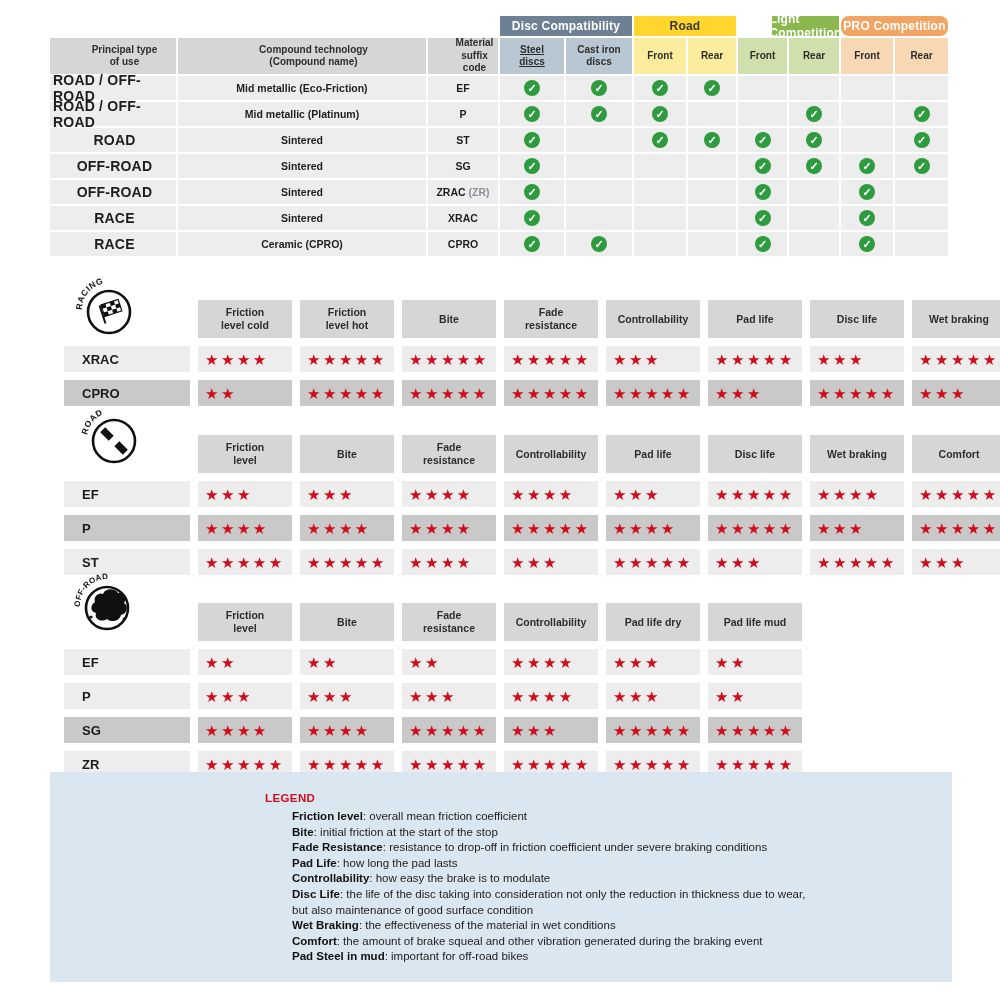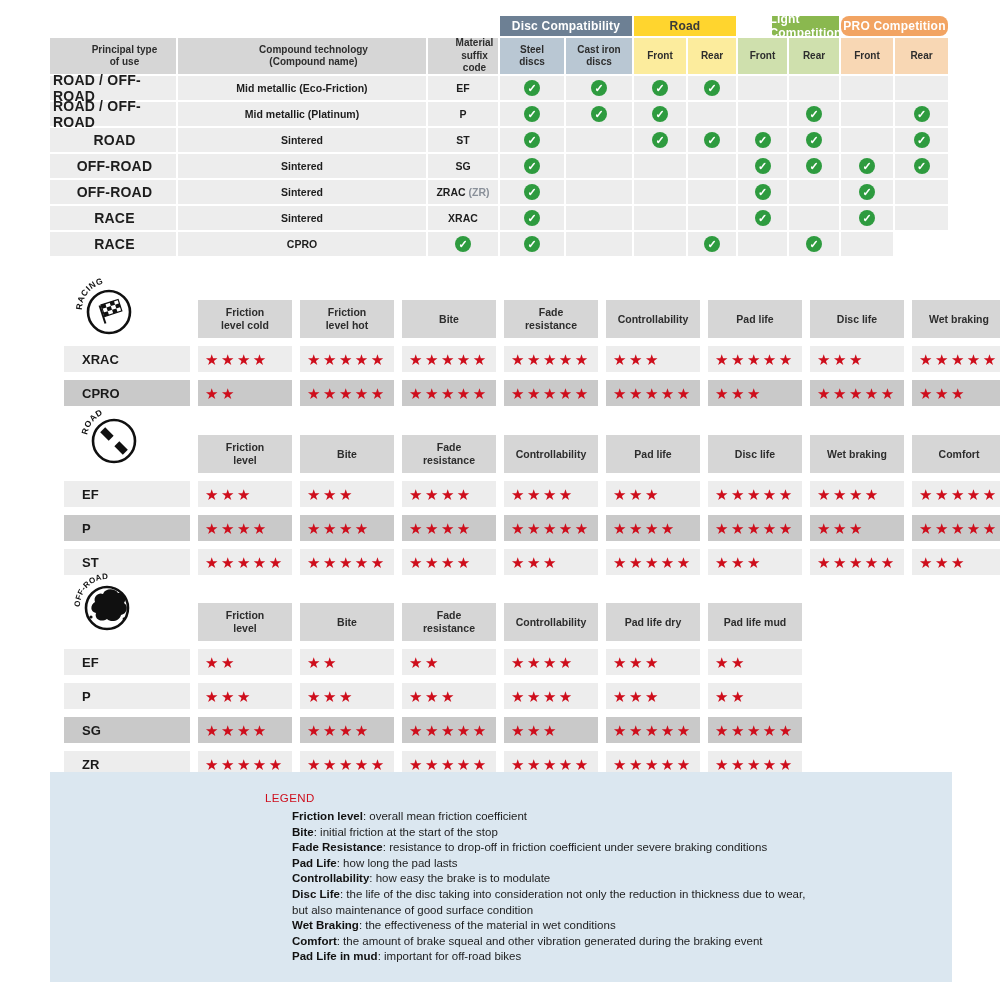--- a/index.html
+++ b/index.html
@@ -36,41 +36,41 @@
   .row-light { background:var(--row-light,#ededed); }
   .row-dark  { background:var(--row-dark,#c9c9c9); }
   .stars { padding-left:7px; color:var(--star-red,#ce0e1c); font-size:15px;
     letter-spacing:2.5px; white-space:nowrap; line-height:1; }
 
   .cicon { position:absolute; }
 
   
   .legend { position:absolute; left:50px; top:772px; width:902px; height:210px;
     background:var(--legend-bg,#dbe7f0); padding:20px 20px 0 215px; }
-  .ltitle { color:var(--accent-red,#ce0e1c); font-weight:normal; font-size:11.5px;
+  .ltitle { color:var(--accent-red,#ce0e1c); font-weight:bold; font-size:11.5px;
     letter-spacing:.4px; margin-bottom:5px; }
   .entry { font-size:11.5px; line-height:15.6px; color:#1d1d1d;padding-left:27px; }
   .entry b { color:#111; }
 </style>
 </head>
 <body>
 
 <div class="compat">
     <div class="gspacer"></div>
     <div class="gcell" style="background: rgb(109, 128, 148); color: rgb(255, 255, 255);">Disc Compatibility</div>
     <div class="gcell" style="background: rgb(255, 213, 46); color: rgb(58, 58, 58);">Road</div>
     <div class="gcell" style="background: rgb(138, 184, 79); color: rgb(255, 255, 255); margin-left: 34px;">Light Competition</div>
     <div class="gcell" style="background: rgb(242, 164, 99); color: rgb(255, 255, 255); border-radius: 8px;">PRO Competition</div>
     <div class="mainhead">Principal type
 of use</div>
     <div class="mainhead">Compound technology
 (Compound name)</div>
     <div class="mainhead">Material
 suffix code</div>
-    <div class="subhead" style="background: rgb(185, 199, 211);">Steel
+    <div class="subhead" style="background: rgb(185, 199, 211); text-decoration: underline;">Steel
 discs</div>
     <div class="subhead" style="background: rgb(185, 199, 211);">Cast iron
 discs</div>
     <div class="subhead" style="background: rgb(252, 236, 157);">Front</div>
     <div class="subhead" style="background: rgb(252, 236, 157);">Rear</div>
     <div class="subhead" style="background: rgb(207, 224, 173);">Front</div>
     <div class="subhead" style="background: rgb(207, 224, 173);">Rear</div>
     <div class="subhead" style="background: rgb(248, 215, 180);">Front</div>
     <div class="subhead" style="background: rgb(248, 215, 180);">Rear</div>
     <div class="c-cell c-use">ROAD / OFF-ROAD</div>
@@ -198,20 +198,21 @@
     <div class="c-cell"></div>
     <div class="c-cell">
       <span class="check">✓</span>
     </div>
     <div class="c-cell"></div>
     <div class="c-cell">
       <span class="check">✓</span>
     </div>
     <div class="c-cell"></div>
     <div class="c-cell c-use">RACE</div>
+    <div class="c-cell c-tech">Ceramic (CPRO)</div>
     <div class="c-cell c-code">
       <span>CPRO</span>
     </div>
     <div class="c-cell">
       <span class="check">✓</span>
     </div>
     <div class="c-cell">
       <span class="check">✓</span>
     </div>
     <div class="c-cell"></div>
@@ -519,15 +520,15 @@
   <div>
       <div class="entry"><b>Friction level</b>: overall mean friction coefficient</div>
       <div class="entry"><b>Bite</b>: initial friction at the start of the stop</div>
       <div class="entry"><b>Fade Resistance</b>: resistance to drop-off in friction coefficient under severe braking conditions</div>
       <div class="entry"><b>Pad Life</b>: how long the pad lasts</div>
       <div class="entry"><b>Controllability</b>: how easy the brake is to modulate</div>
       <div class="entry"><b>Disc Life</b>: the life of the disc taking into consideration not only the reduction in thickness due to wear,</div>
       <div class="entry">but also maintenance of good surface condition</div>
       <div class="entry"><b>Wet Braking</b>: the effectiveness of the material in wet conditions</div>
       <div class="entry"><b>Comfort</b>: the amount of brake squeal and other vibration generated during the braking event</div>
-      <div class="entry"><b>Pad Life in mud</b>: important for off-road bikes</div>
+      <div class="entry"><b>Pad Steel in mud</b>: important for off-road bikes</div>
     </div>
 </div>
 
 </body></html>

